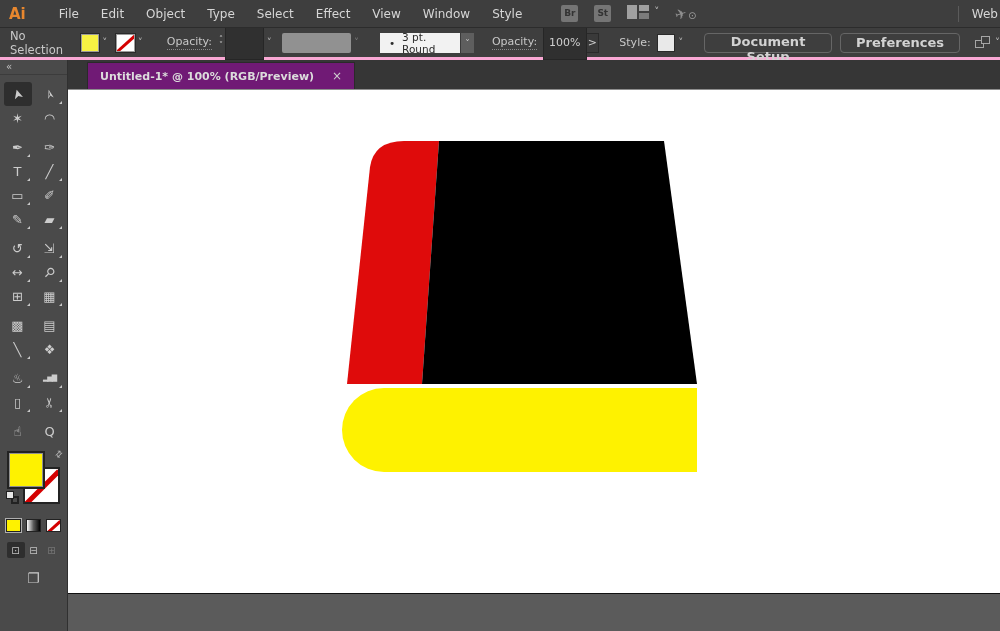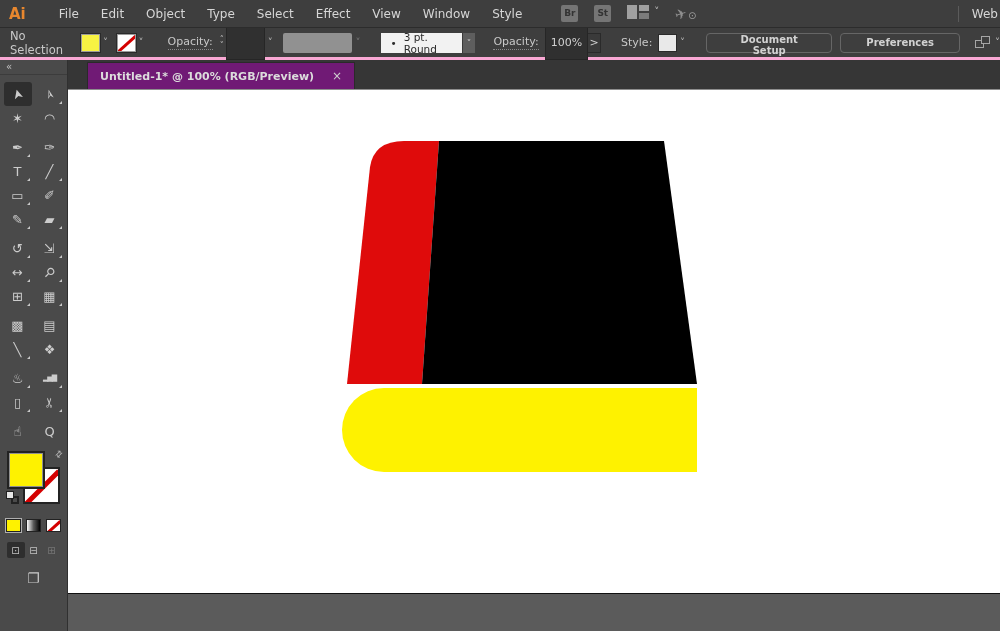--- a/index.html
+++ b/index.html
@@ -39,21 +39,21 @@
   .cb-chev { color:#B5B5B5; font-size:10px; margin-left:3px; }
   .cb-label { color:#C8C8C8; border-bottom:1px dotted #8A8A8A; padding-bottom:1px; }
   .stepper { display:flex; flex-direction:column; justify-content:center; line-height:6px; font-size:8px; color:#C0C0C0; margin-left:7px; }
   .dark-field { background:#303030; border:1px solid #262626; height:20px; color:#CFCFCF; font-size:11px; display:flex; align-items:center; padding:16px 5px; }
   .brush-dd { width:88px; height:20px; background:#919191; border-radius:2px; margin-left:10px; }
   .combo { display:flex; margin-left:21px; height:20px; }
   .combo-face { background:#F2F2F2; color:#2A2A2A; font-size:10.5px; display:flex; align-items:center; gap:7px; padding:0 9px; min-width:78px; }
   .combo-btn { width:16px; background:#5E5E5E; border-left:1px solid #3A3A3A; display:flex; align-items:center; justify-content:center; color:#D0D0D0; font-size:9px; }
   .angle-btn { width:16px; height:20px; display:flex; align-items:center; justify-content:center; color:#CFCFCF; font-size:11px; border:1px solid #2A2A2A; border-left:none; background:#3A3A3A; }
   .style-swatch { width:23px; height:18px; background:#E9E9E9; border:1px solid #2A2A2A; }
-  .cb-button { height:20px; border:1px solid #666; border-radius:4px; background:transparent; color:#D2D2D2; font-size:10px; font-weight:bold; padding:0 25px; font-family:"DejaVu Sans", sans-serif; }
+  .cb-button { height:20px; border:1px solid #666; border-radius:4px; background:transparent; color:#D2D2D2; font-size:13px; font-weight:bold; padding:0 15px; font-family:"DejaVu Sans", sans-serif; }
   .xform-wrap { display:flex; align-items:center; gap:5px; margin-left:14px; }
   .xform-icon { width:16px; height:14px; position:relative; }
   .xform-icon i { position:absolute; border:1px solid #A5A5A5; }
   .xform-icon .a { left:1px; top:4px; width:9px; height:8px; }
   .xform-icon .b { left:7px; top:0; width:9px; height:8px; background:#3E3E3E; }
 
   
   .main { display:flex; height:571px; }
   .toolbar { width:68px; background:#4A4A4A; border-right:1px solid #303030; display:flex; flex-direction:column; align-items:center; flex:none; }
   .tb-head { width:100%; height:15px; color:#C2C2C2; font-size:10px; line-height:13px; padding-left:6px; border-bottom:1px solid #3C3C3C; }

